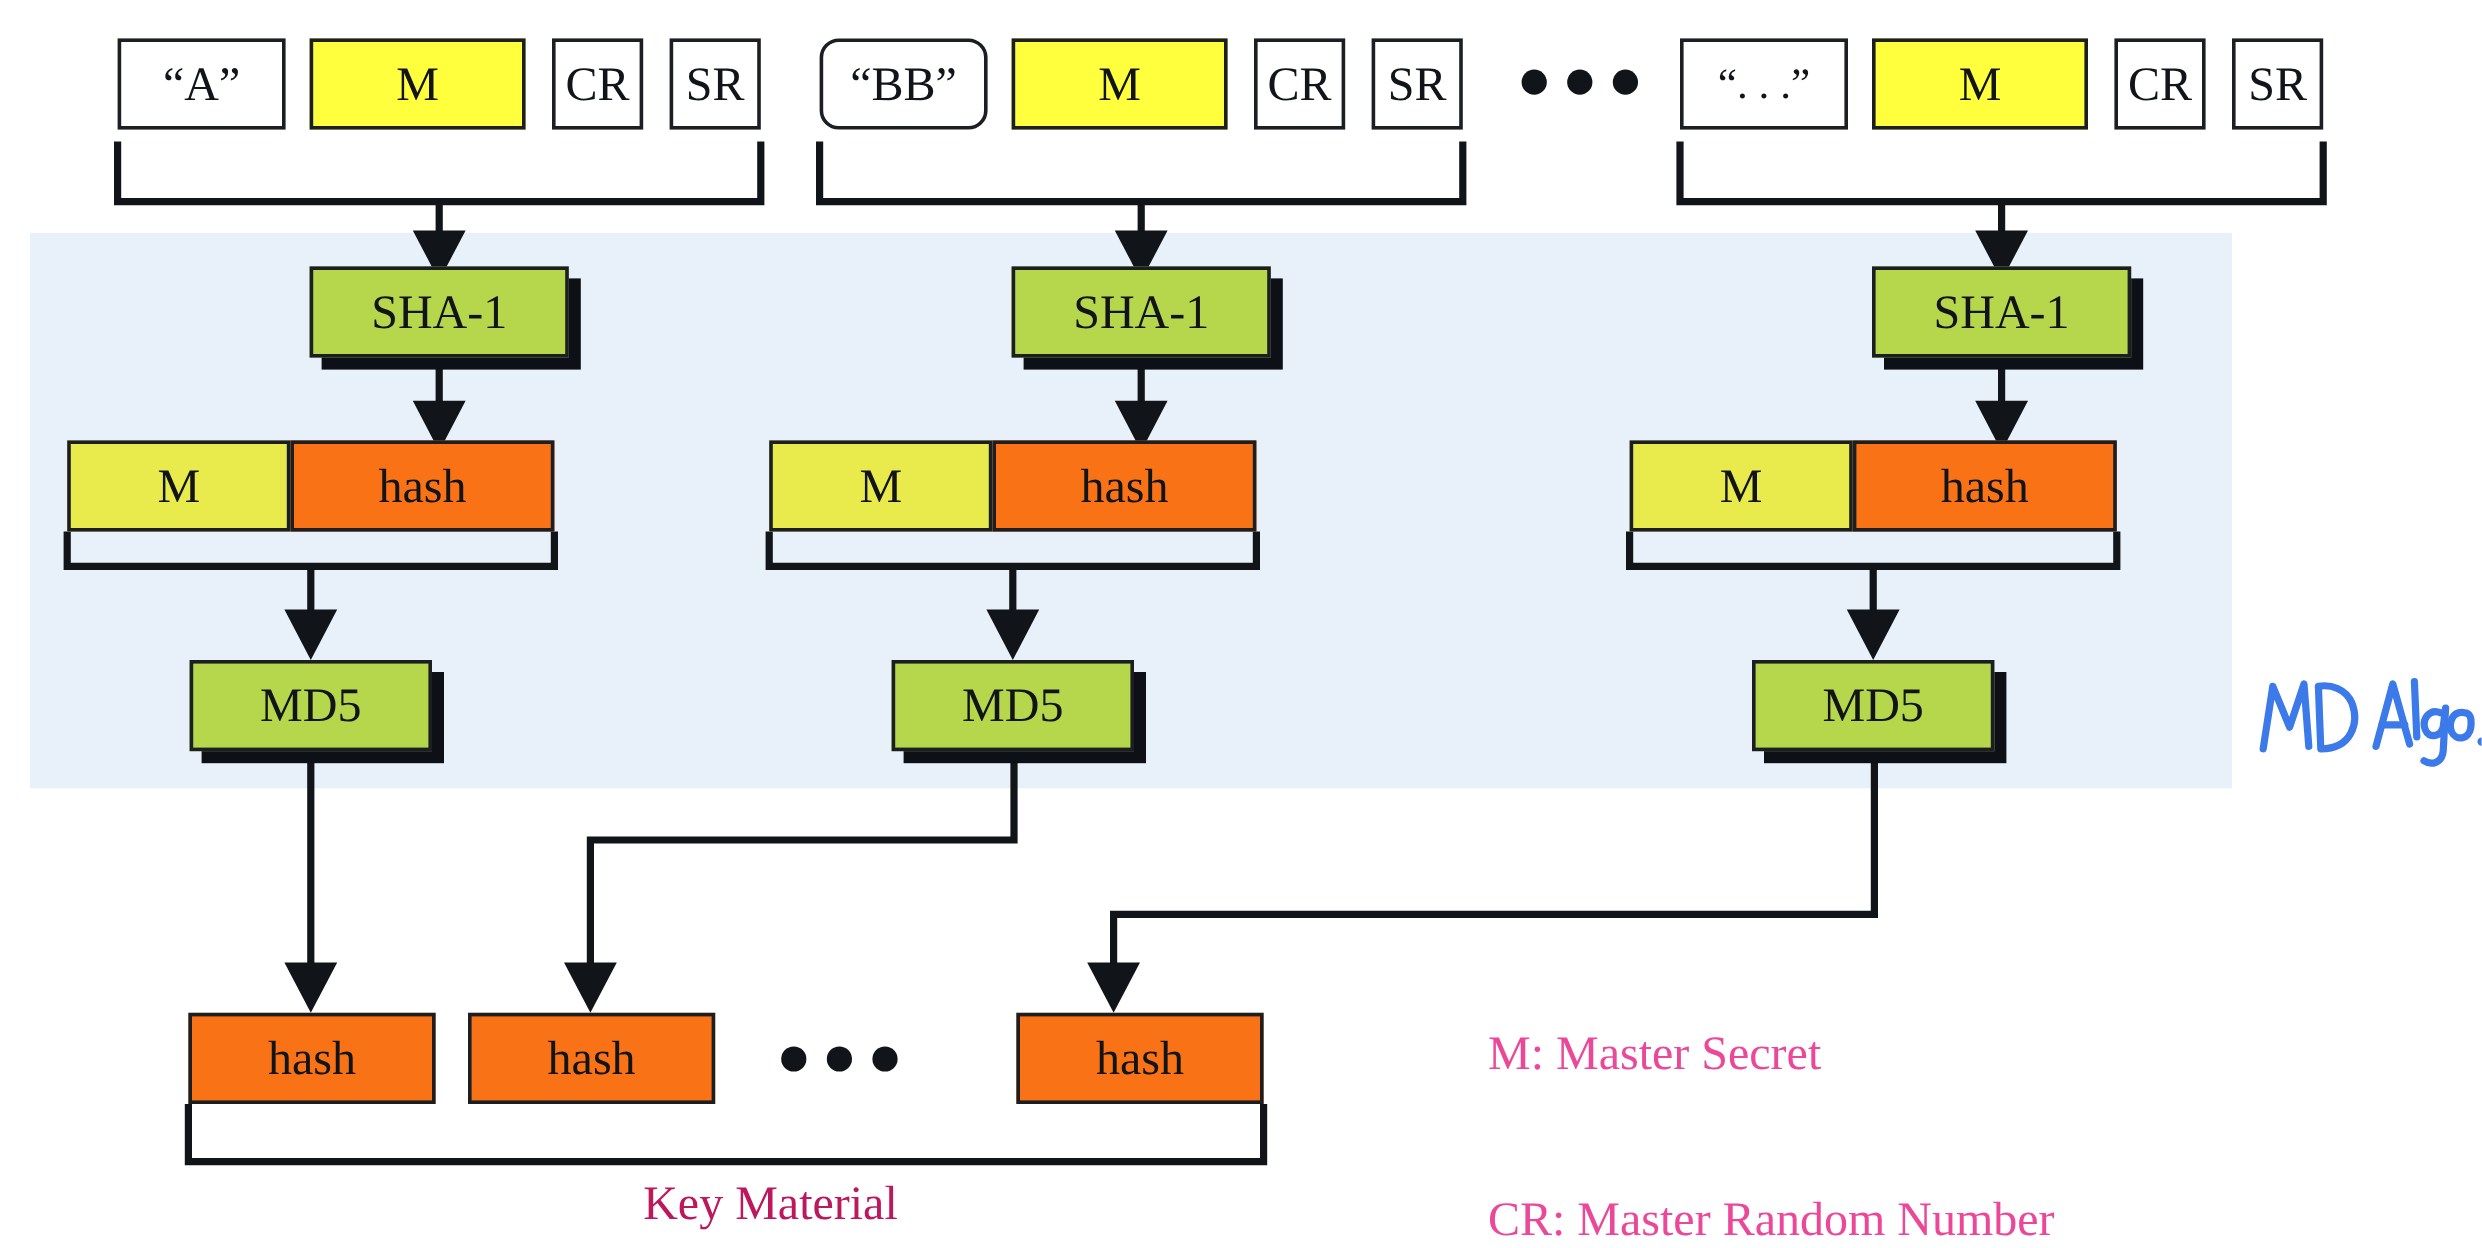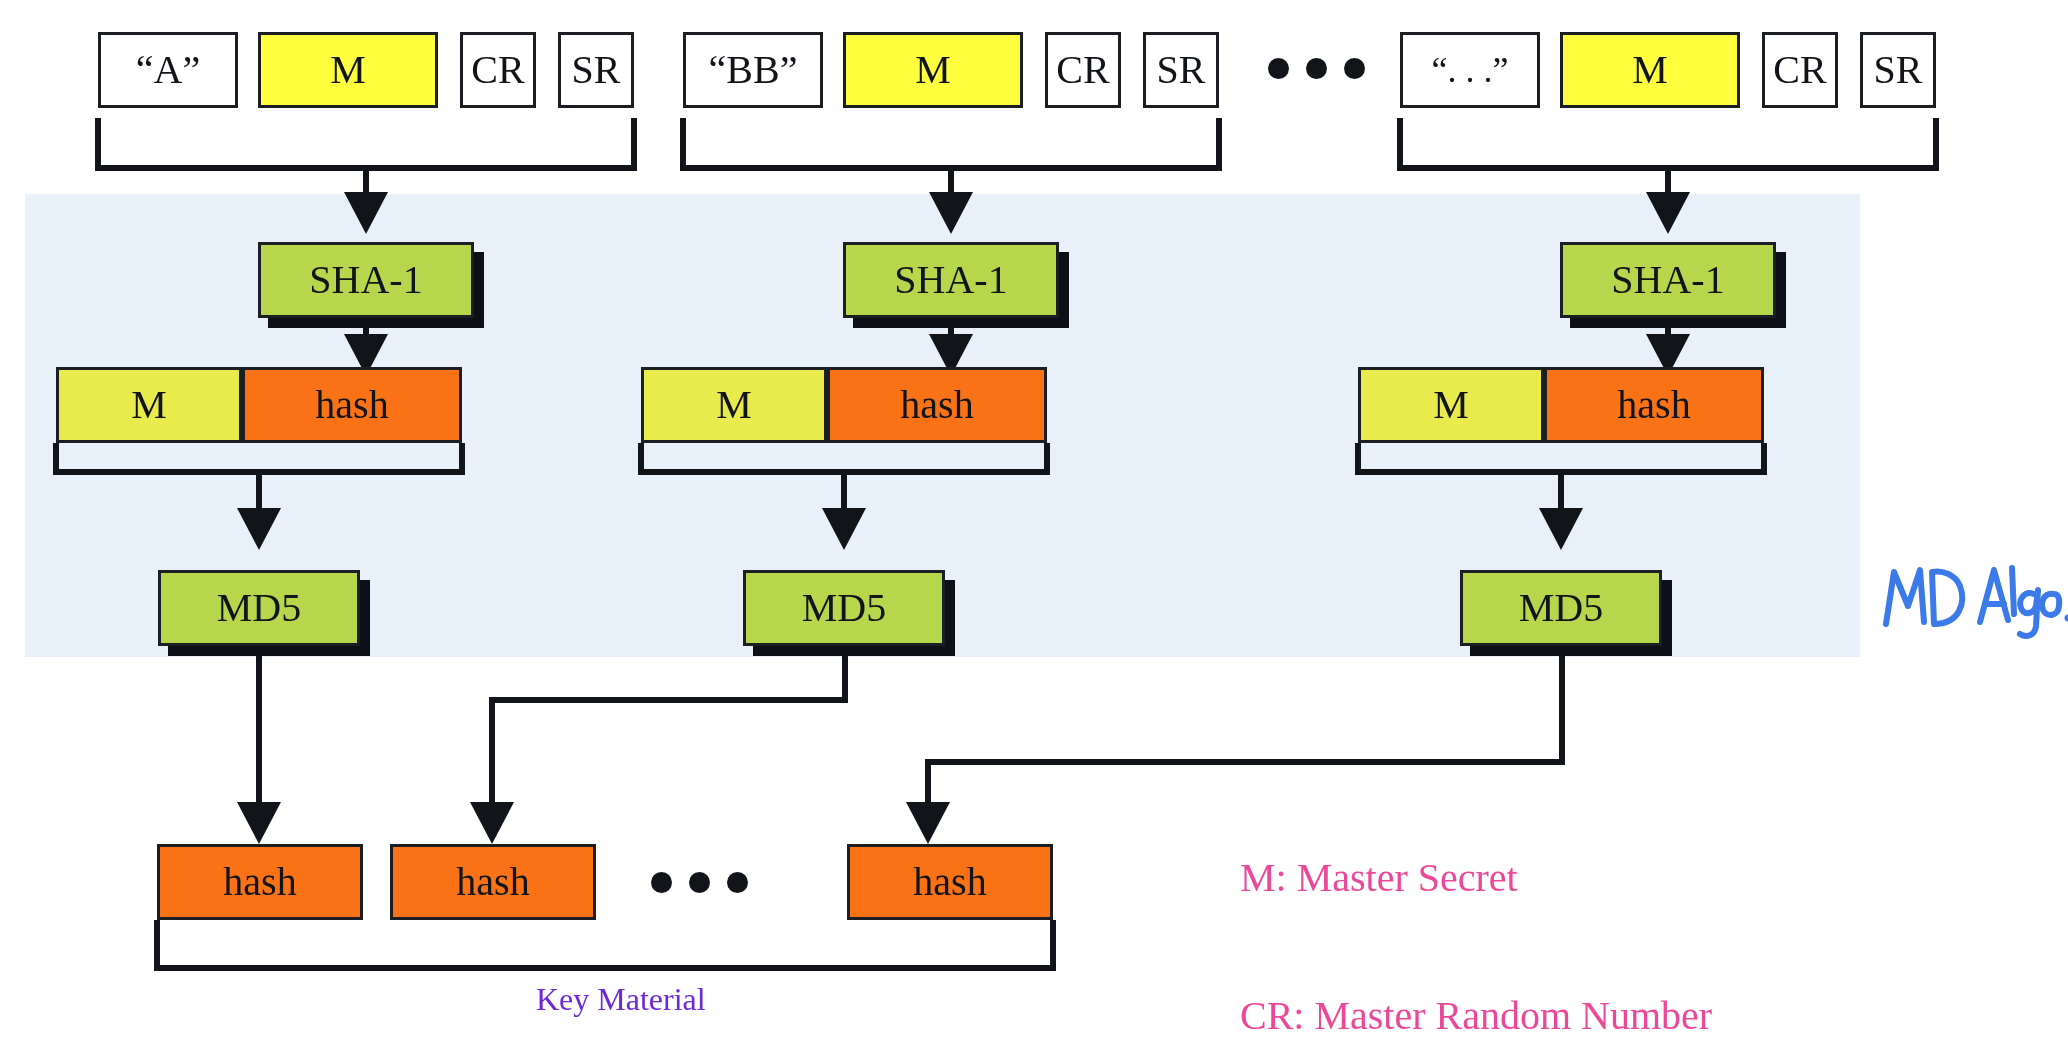--- a/index.html
+++ b/index.html
@@ -23,21 +23,20 @@
     line-height:1;
     white-space:nowrap;
     z-index:5;
   }
   .box.yellow{background:#ffff3d;}
   .box.yellow-soft{background:#e9ea4b;}
   .box.blue{background:#f97316;}
   .box.green{background:#b6d64c;}
   .shadowed{
     box-shadow:10px 10px 0 0 #0d1117;
-    margin-top:20px;
   }
 
   
   #lines{position:absolute;left:0;top:0;width:2068px;height:1040px;z-index:3;}
 
   
   #panel{
     position:absolute;
     background:#e8f0fa;
     z-index:1;
@@ -49,21 +48,21 @@
     display:flex;align-items:center;gap:17px;
     z-index:6;
   }
   .dots i{
     display:block;width:21px;height:21px;border-radius:50%;background:#111418;
   }
 
   
   .label{
     position:absolute;
-    font-size:32px;color:#6d28d9;white-space:nowrap;z-index:6;
+    font-size:40px;color:#be185d;white-space:nowrap;z-index:6;
     line-height:1;
   }
   .legend-line{
     position:absolute;
     font-size:40px;color:#ec4899;white-space:nowrap;z-index:6;
     line-height:1;
   }
 
   
   #handwriting{
@@ -127,21 +126,21 @@
       <polygon points="492,844 470,802 514,802"></polygon>
       <polygon points="928,844 906,802 950,802"></polygon>
     </g>
   </svg>
 
   <div class="box" style="left:98px;top:32px;width:140px;height:76px;">“A”</div>
   <div class="box yellow" style="left:258px;top:32px;width:180px;height:76px;">M</div>
   <div class="box" style="left:460px;top:32px;width:76px;height:76px;">CR</div>
   <div class="box" style="left:558px;top:32px;width:76px;height:76px;">SR</div>
 
-  <div class="box" style="left:683px;top:32px;width:140px;height:76px;">“BB”</div>
+  <div class="box" style="left:683px;top:32px;width:140px;height:76px;border-radius:16px;">“BB”</div>
   <div class="box yellow" style="left:843px;top:32px;width:180px;height:76px;">M</div>
   <div class="box" style="left:1045px;top:32px;width:76px;height:76px;">CR</div>
   <div class="box" style="left:1143px;top:32px;width:76px;height:76px;">SR</div>
 
   <div class="dots" style="left:1268px;top:58px;">
     <i></i>
       <i></i>
       <i></i>
   </div>
 

